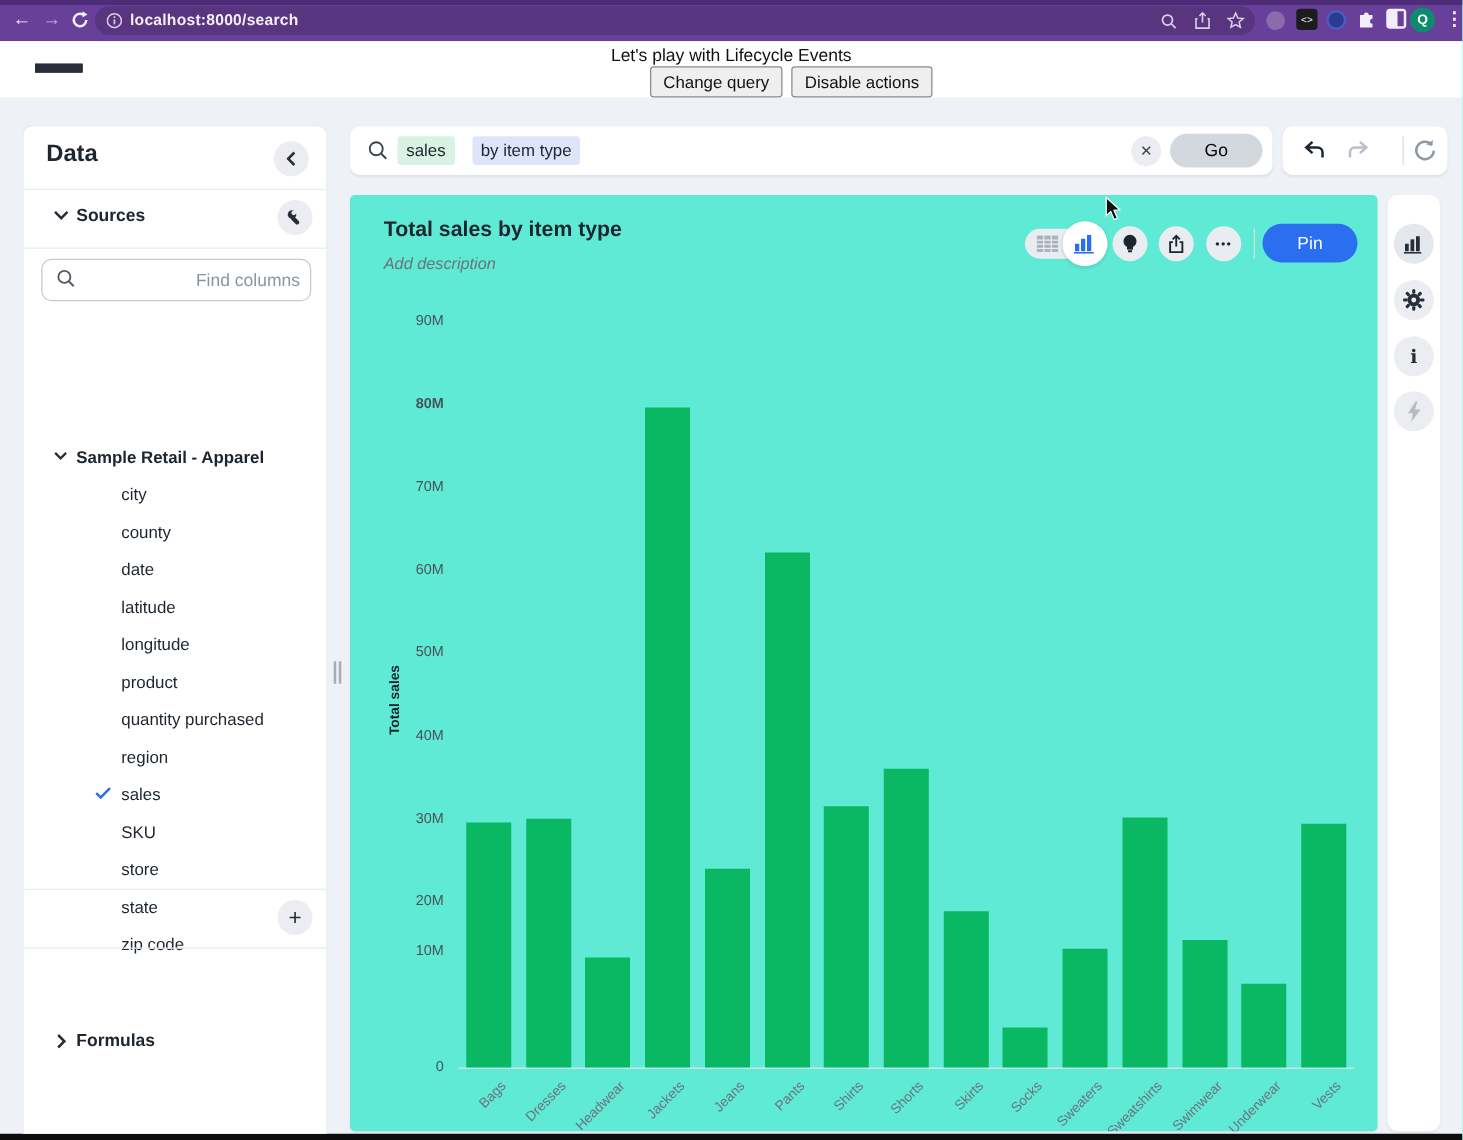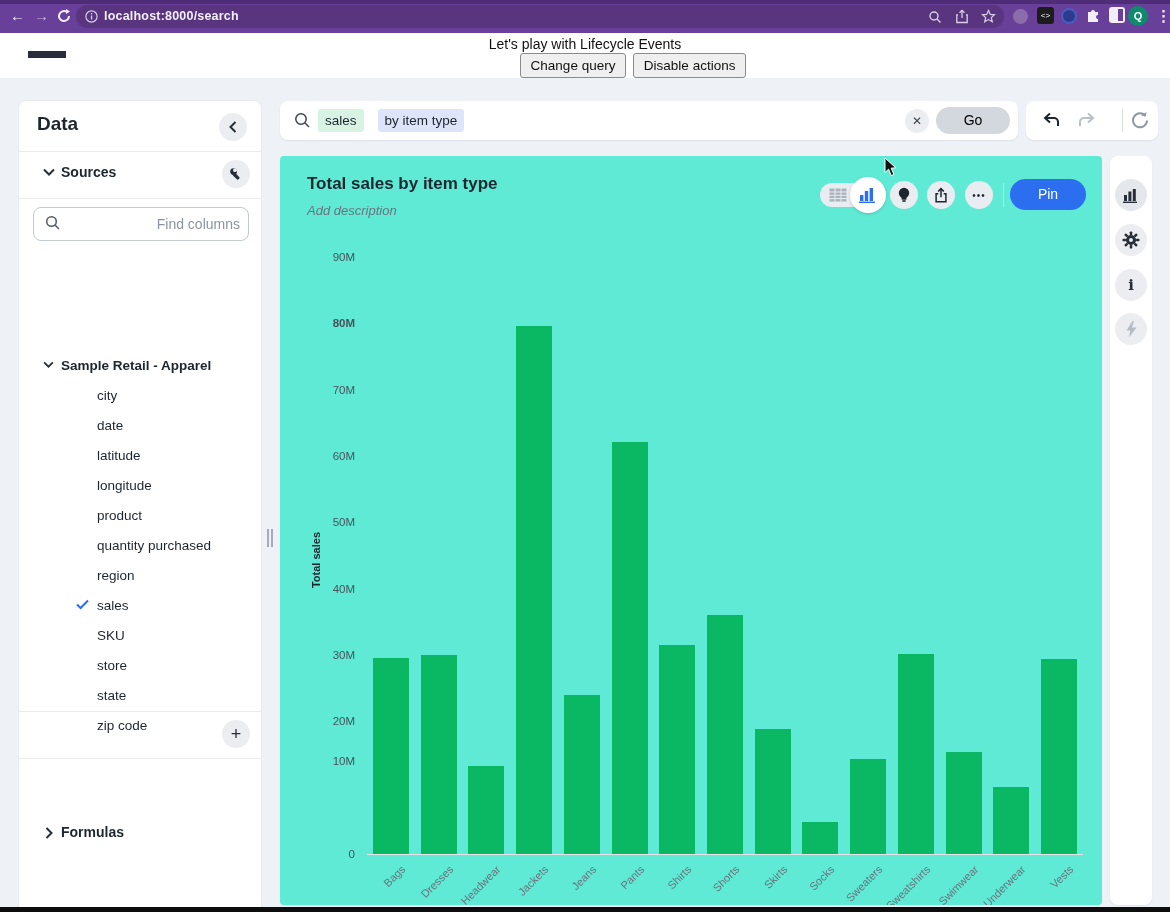--- a/index.html
+++ b/index.html
@@ -179,20 +179,23 @@
   <div id="source-row">
     <svg class="tree-chevron" style="top:10px;" width="11" height="7" viewBox="0 0 12 8">
         <path d="M1 1.5 L6 6.5 L11 1.5" stroke="#262e39" stroke-width="2" fill="none"></path>
       </svg>
     <span id="source-name">Sample Retail - Apparel</span>
   </div>
 
   <div id="column-list">
       <div class="col-row">
         <span class="col-name">city</span>
+      </div>
+      <div class="col-row">
+        <span class="col-name">county</span>
       </div>
       <div class="col-row">
         <span class="col-name">date</span>
       </div>
       <div class="col-row">
         <span class="col-name">latitude</span>
       </div>
       <div class="col-row">
         <span class="col-name">longitude</span>
       </div>

